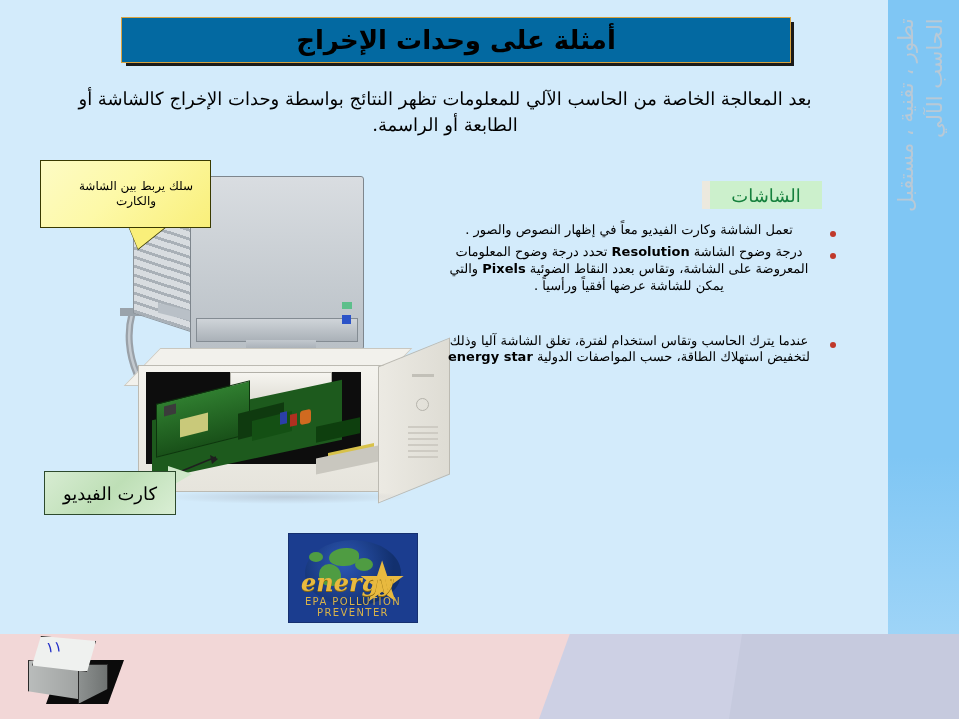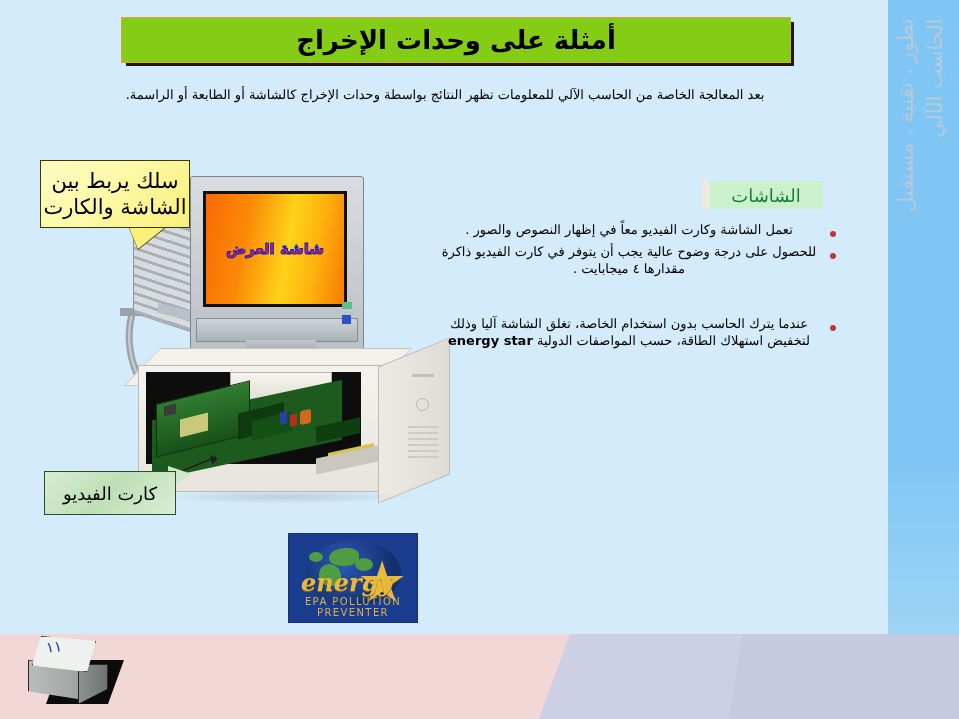--- a/index.html
+++ b/index.html
@@ -39,32 +39,32 @@
     font-family:"DejaVu Sans",sans-serif;user-select:none;
   }
   .sidebar-text span{display:block;}
 
   
   .title-shadow{
     position:absolute;left:126px;top:22px;width:668px;height:44px;background:#1a1a1a;
   }
   .title-box{
     position:absolute;left:121px;top:17px;width:668px;height:44px;
-    background:#84cc16;border:1px solid #d9a33f;
+    background:#0369a1;border:1px solid #d9a33f;
     display:flex;align-items:center;justify-content:center;
   }
   .title-text{
     font-size:26px;font-weight:bold;color:#000;letter-spacing:0px;
     font-family:"DejaVu Sans",sans-serif;
   }
 
   
   .intro{
     position:absolute;left:70px;top:86px;width:750px;
-    text-align:center;color:#000;font-size:13px;line-height:1.45;
+    text-align:center;color:#000;font-size:18px;line-height:1.45;
     font-family:"DejaVu Serif","Liberation Serif",serif;
   }
 
   
   .col-head-wrap{position:absolute;left:702px;top:181px;width:120px;height:28px;}
   .col-head-shadow{position:absolute;left:0;top:0;width:120px;height:28px;background:#ece9de;}
   .col-head{
     position:absolute;left:8px;top:0;width:112px;height:28px;
     background:#ccf0cc;display:flex;align-items:center;justify-content:center;
   }
@@ -85,22 +85,23 @@
   }
   .bullet.last{margin-top:38px;}
   .lat{font-family:"DejaVu Sans",sans-serif;font-weight:bold;direction:ltr;display:inline-block;}
 
   
   .callout-yellow{
     position:absolute;left:40px;top:160px;width:148px;height:66px;
     background:linear-gradient(135deg,#fdfbc4 0%,#fdf9a8 45%,#f9ef7a 100%);
     border:1px solid #3a3a00;
     display:flex;align-items:center;justify-content:center;text-align:center;
-    font-size:21px;color:#000;line-height:1.25;
+    font-size:12px;color:#000;line-height:1.25;
     font-family:"DejaVu Serif",serif;
+    padding-left:21px;
   }
   .callout-yellow-tail{
     position:absolute;left:128px;top:225px;width:0;height:0;
     border-left:10px solid transparent;border-right:30px solid transparent;
     border-top:24px solid #f9ef7a;
     filter:drop-shadow(0 1px 0 #3a3a00);
   }
 
   
   .callout-green{
@@ -298,23 +299,20 @@
 
   <svg class="cable" viewBox="0 0 200 130">
     <path d="M12 4 C 2 40, 18 92, 62 106 C 96 116, 130 112, 160 104" fill="none" stroke="#9aa1a8" stroke-width="7" stroke-linecap="round"></path>
     <path d="M12 4 C 2 40, 18 92, 62 106 C 96 116, 130 112, 160 104" fill="none" stroke="#c3c9cf" stroke-width="2.5" stroke-linecap="round"></path>
   </svg>
 
   <div class="mon-leftbar"></div>
   <div class="mon-side"></div>
   <div class="mon-foot"></div>
   <div class="mon-body"></div>
-  <div class="mon-screen">
-    <span class="screen-label">شاشة العرض</span>
-  </div>
   <div class="mon-chin"></div>
   <div class="mon-led"></div>
   <div class="mon-btn"></div>
   <div class="mon-stand"></div>
   <div class="mon-base"></div>
 
   <div class="tower-top"></div>
   <div class="tower-body"></div>
   <div class="tower-cavity"></div>
   <div class="cav-bays"></div>
@@ -353,27 +351,31 @@
     <span>الشاشات</span>
   </div>
 </div>
 
 <div class="bullets">
 
   <div class="bullet">
     <span>تعمل الشاشة وكارت الفيديو معاً في إظهار النصوص والصور .</span>
   </div>
 
-
   <div class="bullet">
-    <span>للحصول على درجة وضوح عالية يجب أن يتوفر في كارت الفيديو ذاكرة مقدارها ٤ ميجابايت .</span>
+    <span>درجة وضوح الشاشة</span>
+    <span class="lat">Resolution</span>
+    <span>تحدد درجة وضوح المعلومات المعروضة على الشاشة، وتقاس بعدد النقاط الضوئية</span>
+    <span class="lat">Pixels</span>
+    <span>والتي يمكن للشاشة عرضها أفقياً ورأسياً .</span>
   </div>
 
+
   <div class="bullet last">
-    <span>عندما يترك الحاسب بدون استخدام الخاصة، تغلق الشاشة آليا وذلك لتخفيض استهلاك الطاقة، حسب المواصفات الدولية</span>
+    <span>عندما يترك الحاسب وتقاس استخدام لفترة، تغلق الشاشة آليا وذلك لتخفيض استهلاك الطاقة، حسب المواصفات الدولية</span>
     <span class="lat">energy star</span>
   </div>
 </div>
 
 <div class="estar">
   <div class="estar-globe"></div>
   <div class="estar-land1"></div>
   <div class="estar-land2"></div>
   <div class="estar-land3"></div>
   <div class="estar-land4"></div>

